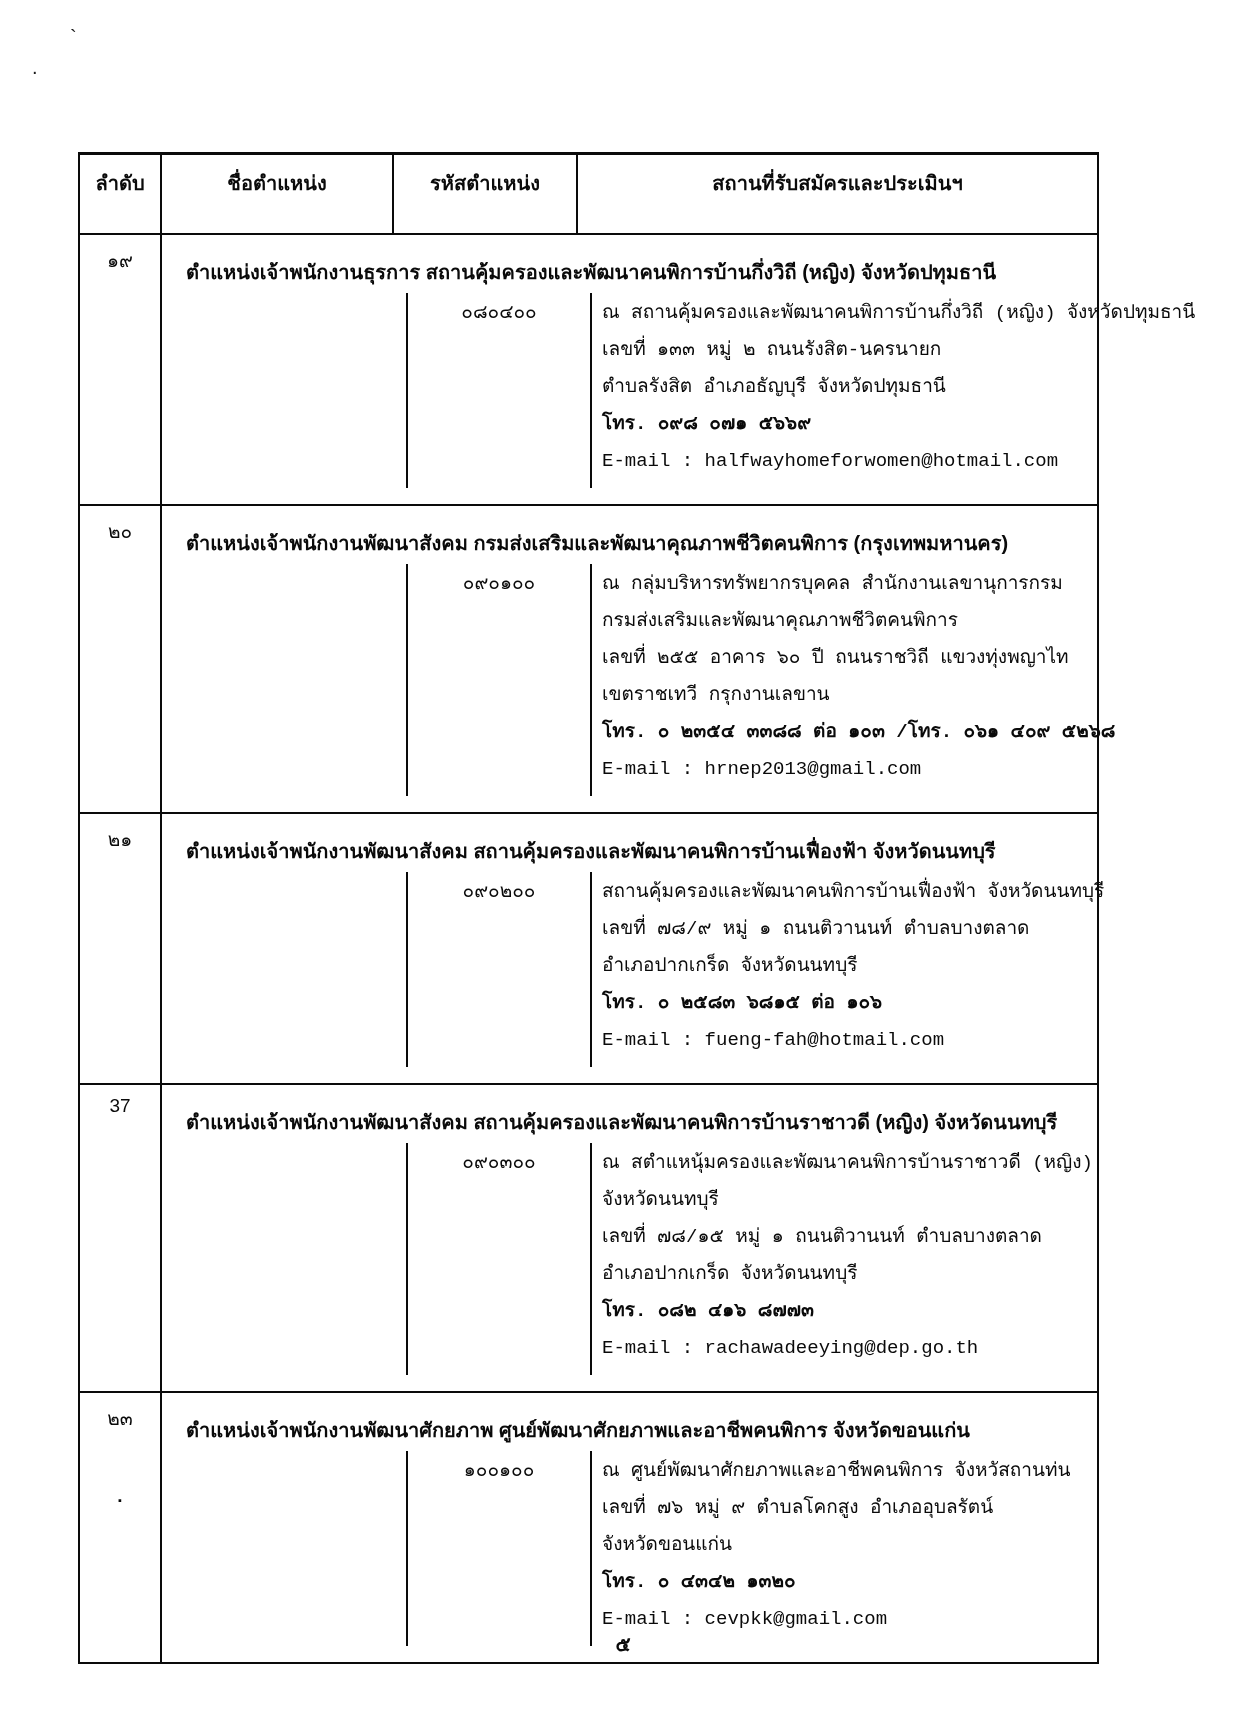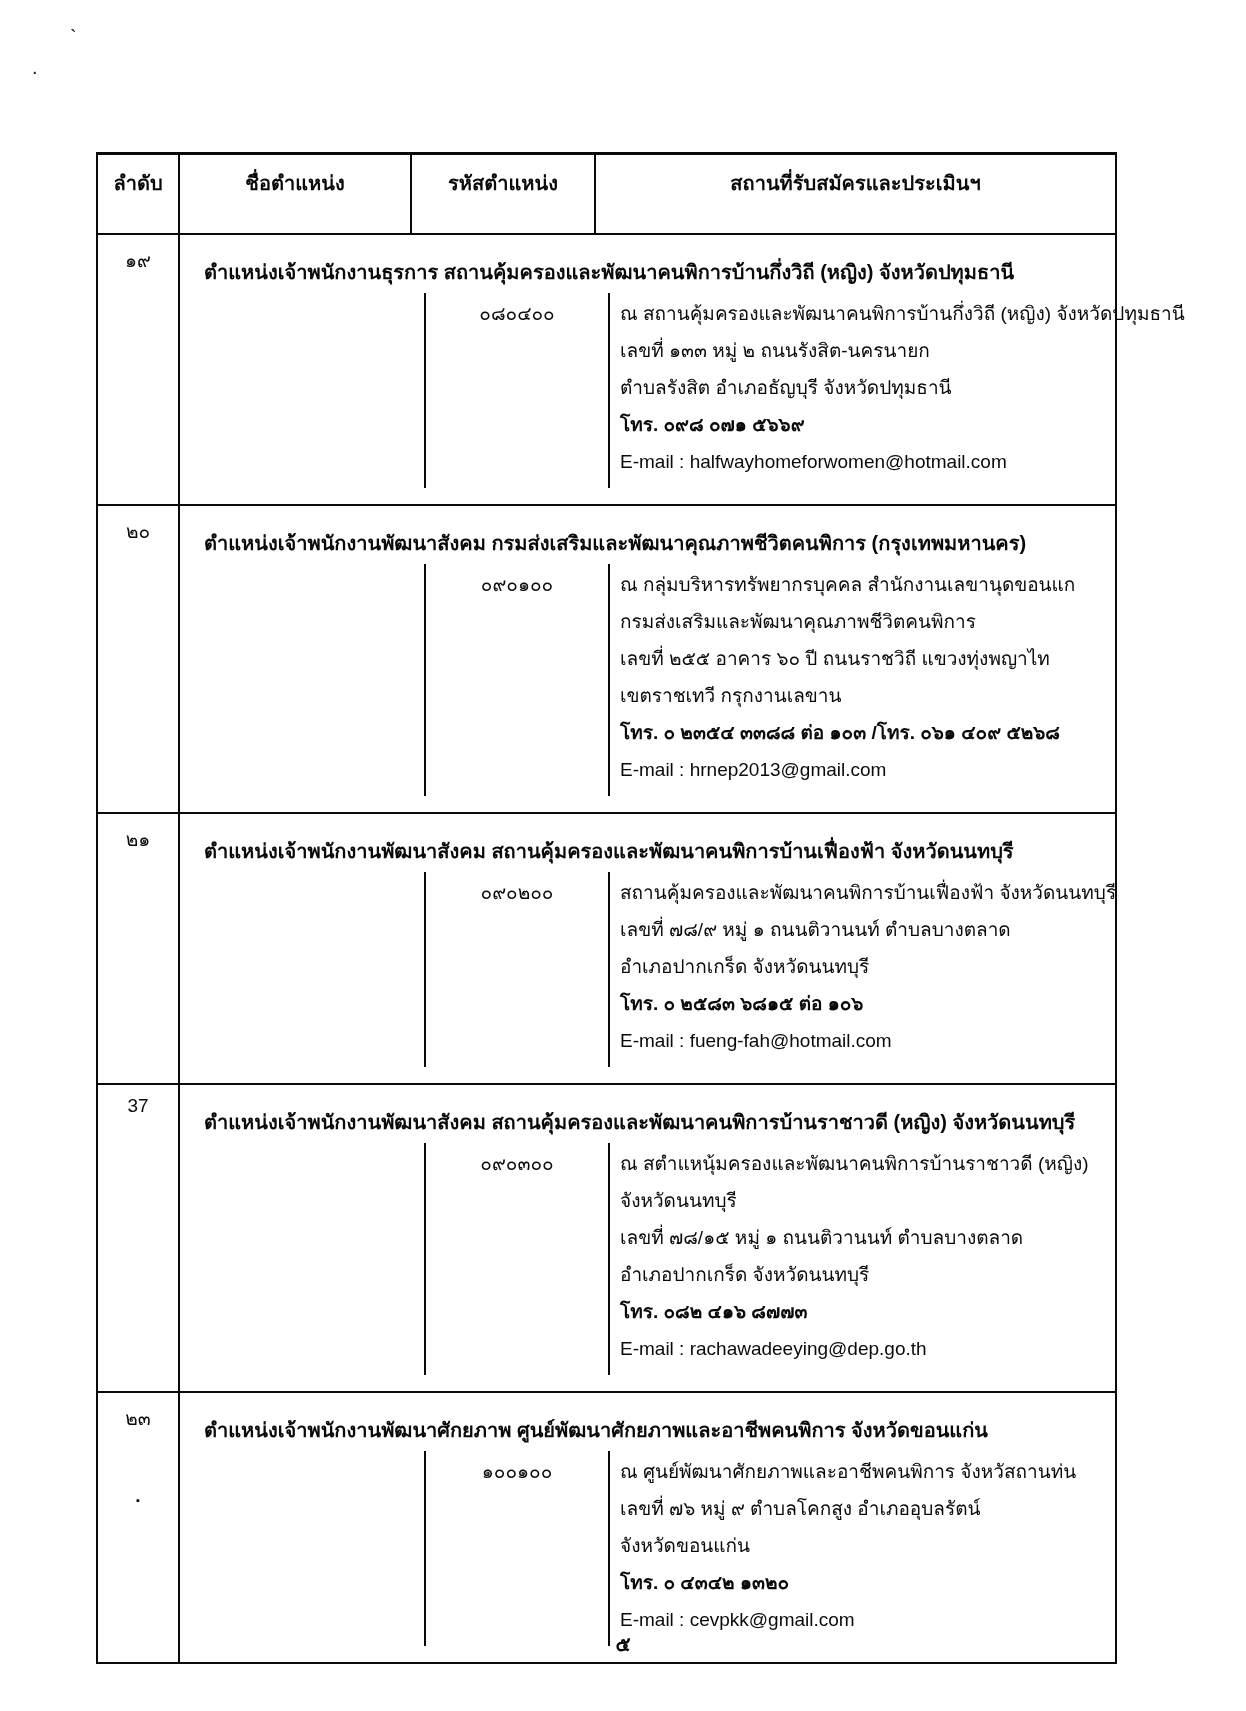--- a/index.html
+++ b/index.html
@@ -18,21 +18,21 @@
   .scan-mark {
     position: absolute;
     font-size: 20px;
     color: #1a1a1a;
   }
   .mark1 { left: 70px; top: 26px; }
   .mark2 { left: 32px; top: 56px; }
 
   table.doc-table {
     position: absolute;
-    left: 96px;
+    left: 78px;
     top: 152px;
     width: 1019px;
     border-collapse: collapse;
     table-layout: fixed;
   }
   table.doc-table, table.doc-table th, table.doc-table td {
     border: 2px solid #0a0a0a;
   }
   table.doc-table { border-top-width: 3px; }
   thead th {
@@ -68,20 +68,21 @@
     font-size: 20px;
     font-weight: 700;
     line-height: 42px;
     padding-left: 8px;
     white-space: nowrap;
   }
   .body {
     display: grid;
     grid-template-columns: 230px 184px 1fr;
     align-items: stretch;
+    font-family: Liberation Mono, monospace;
   }
   .b-name { border-right: 2px solid #0a0a0a; }
   .b-code {
     border-right: 2px solid #0a0a0a;
     text-align: center;
     font-size: 19px;
     font-weight: 500;
     line-height: 37px;
     padding-top: 2px;
   }
@@ -153,21 +154,21 @@
     <td class="c-no">
       <div class="no">๒๐</div>
 
     </td>
     <td class="c-rest" colspan="3">
       <div class="title">ตำแหน่งเจ้าพนักงานพัฒนาสังคม กรมส่งเสริมและพัฒนาคุณภาพชีวิตคนพิการ (กรุงเทพมหานคร)</div>
       <div class="body">
         <div class="b-name"></div>
         <div class="b-code">๐๙๐๑๐๐</div>
         <div class="b-loc">
-              <div class="line">ณ กลุ่มบริหารทรัพยากรบุคคล สำนักงานเลขานุดขอนแก</div>
+              <div class="line">ณ กลุ่มบริหารทรัพยากรบุคคล สำนักงานเลขานุการกรม</div>
               <div class="line">กรมส่งเสริมและพัฒนาคุณภาพชีวิตคนพิการ</div>
               <div class="line">เลขที่ ๒๕๕ อาคาร ๖๐ ปี ถนนราชวิถี แขวงทุ่งพญาไท</div>
               <div class="line">เขตราชเทวี กรุกงานเลขาน</div>
               <div class="line bold">โทร. ๐ ๒๓๕๔ ๓๓๘๘ ต่อ ๑๐๓ /โทร. ๐๖๑ ๔๐๙ ๕๒๖๘</div>
               <div class="line">E-mail : hrnep2013@gmail.com</div>
             </div>
       </div>
     </td>
   </tr>
 

